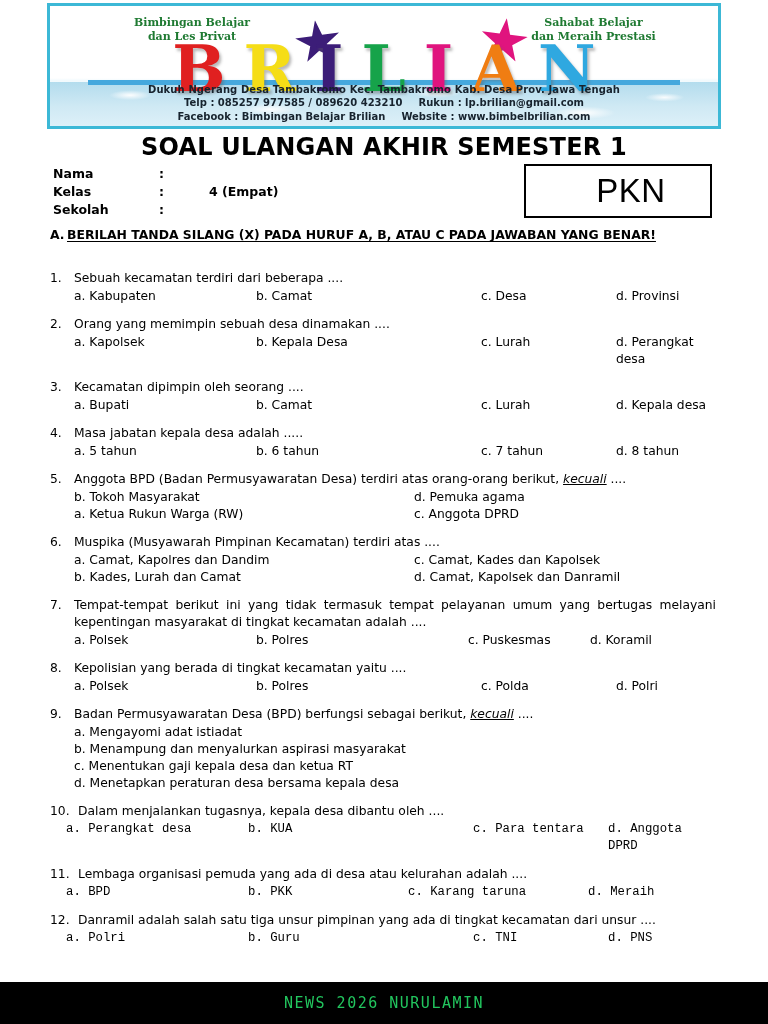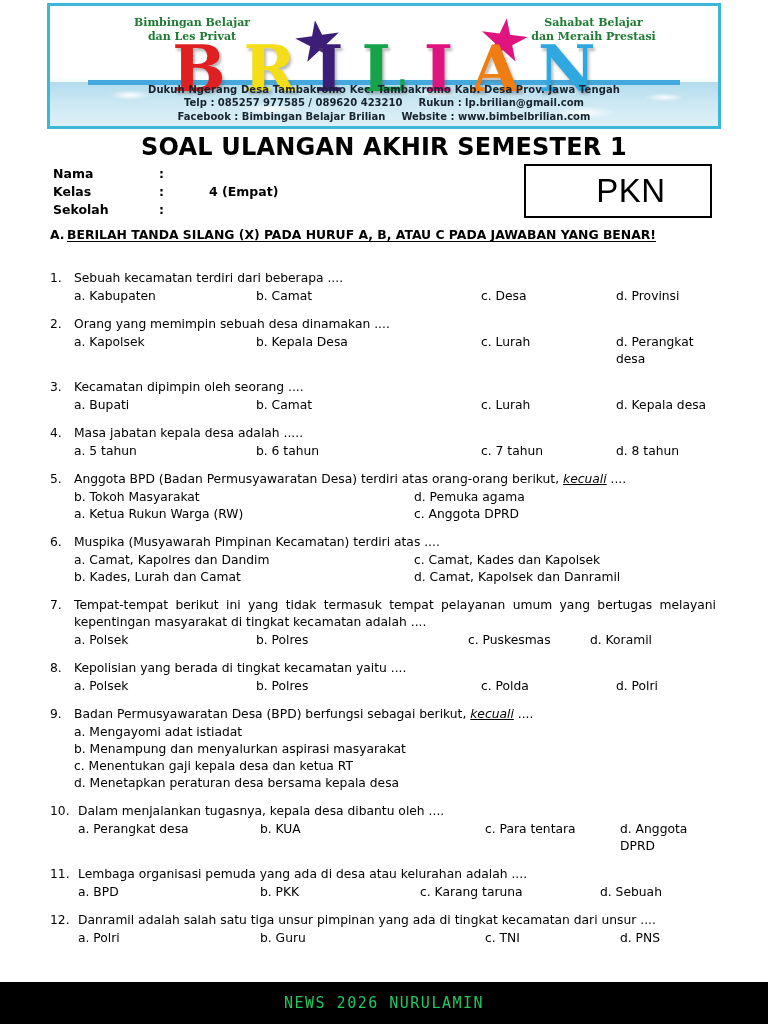--- a/index.html
+++ b/index.html
@@ -244,21 +244,21 @@
   .stack .opt-row { display: block; }
 
   
   .v7 .c0 { width: 182px; flex: 0 0 182px; }
   .v7 .c1 { width: 212px; flex: 0 0 212px; }
   .v7 .c2 { width: 122px; flex: 0 0 122px; }
   .v11 .c0 { width: 182px; flex: 0 0 182px; }
   .v11 .c1 { width: 160px; flex: 0 0 160px; }
   .v11 .c2 { width: 180px; flex: 0 0 180px; }
   .q-num.wide { width: 28px; flex: 0 0 28px; }
-  .q-opts.wide { margin-left: 28px; }
+  .q-opts.wide { margin-left: 16px; font-family: Liberation Mono, monospace; }
 
   em.kecuali { font-style: italic; text-decoration: underline; }
 
   
   .footer-bar {
     position: absolute;
     left: 0;
     bottom: 0;
     width: 768px;
     height: 42px;
@@ -496,21 +496,21 @@
       <div class="q">
         <div class="q-head">
           <div class="q-num wide">11.</div>
           <div class="q-text">Lembaga organisasi pemuda yang ada di desa atau kelurahan adalah ....</div>
         </div>
         <div class="q-opts wide cols4 v11">
           <div class="opt-row">
             <div class="opt c0">a. BPD</div>
             <div class="opt c1">b. PKK</div>
             <div class="opt c2">c. Karang taruna</div>
-            <div class="opt c3">d. Sebuah</div>
+            <div class="opt c3">d. Meraih</div>
           </div>
         </div>
       </div>
       <div class="q">
         <div class="q-head">
           <div class="q-num wide">12.</div>
           <div class="q-text justify">Danramil adalah salah satu tiga unsur pimpinan yang ada di tingkat kecamatan dari unsur ....</div>
         </div>
         <div class="q-opts wide cols4">
           <div class="opt-row">

